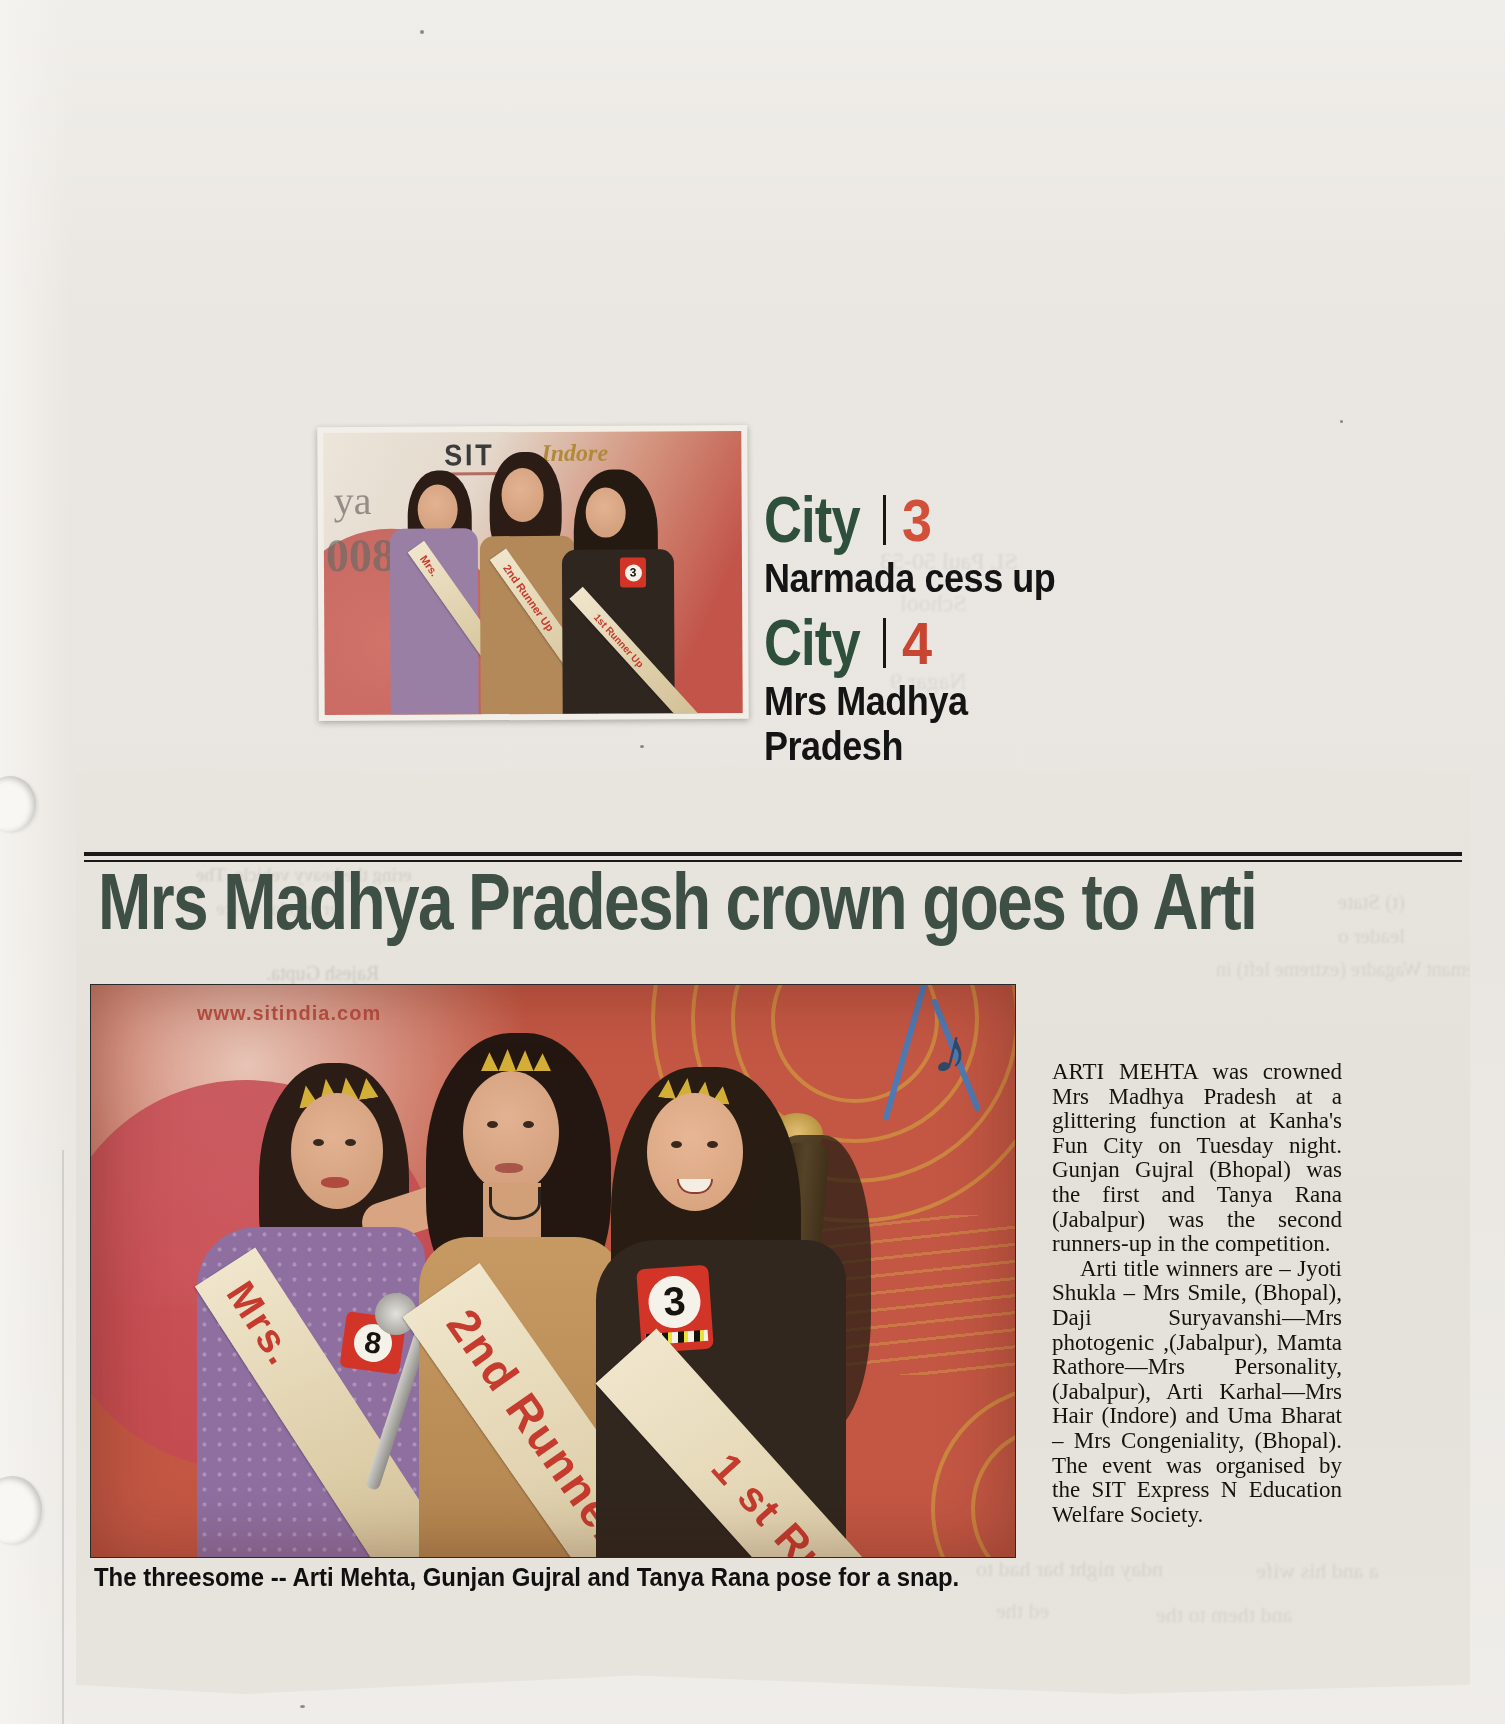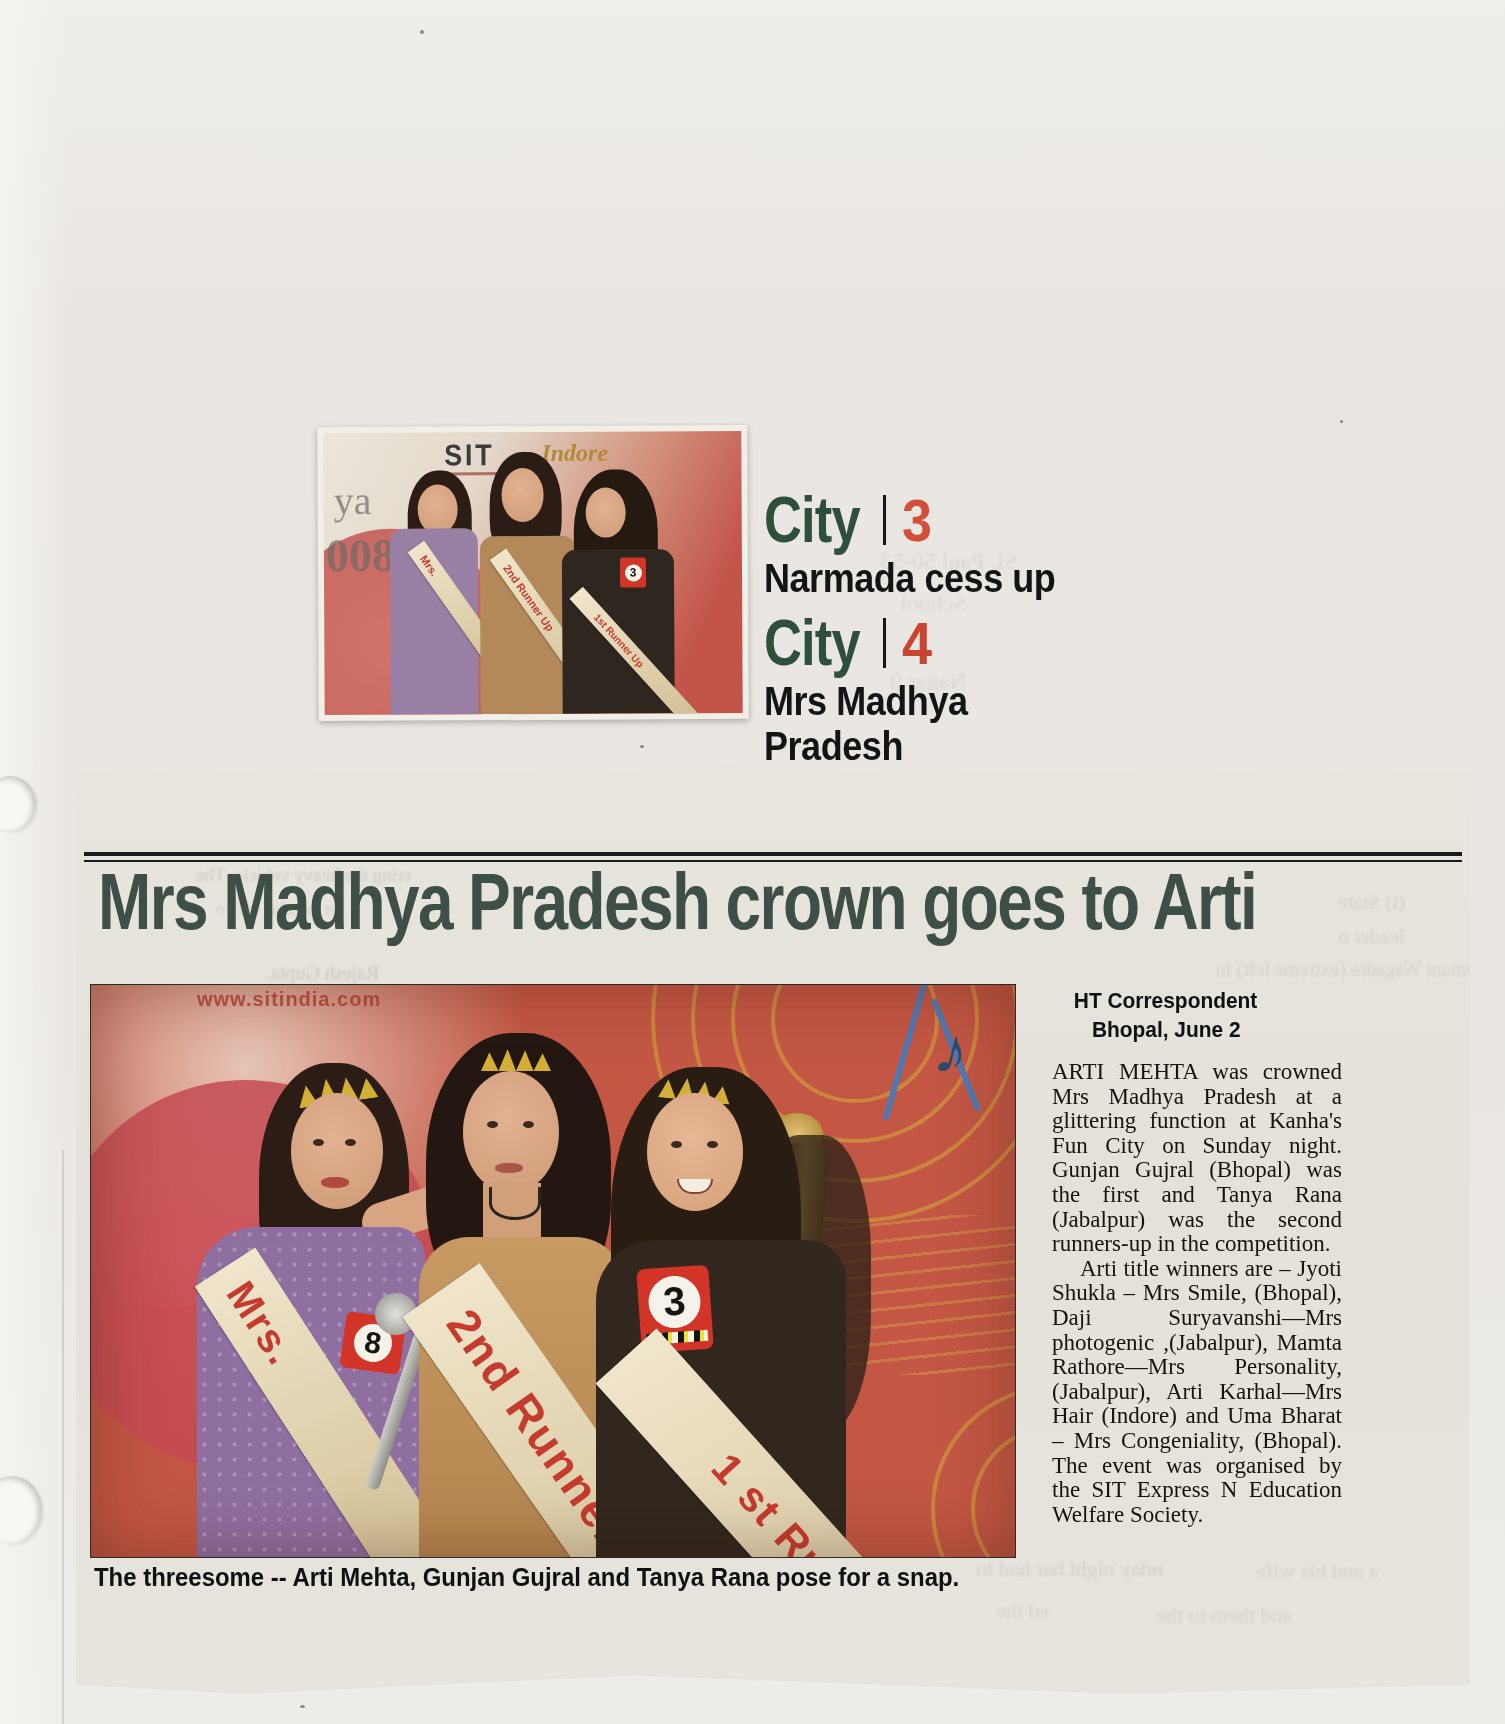--- a/index.html
+++ b/index.html
@@ -114,21 +114,21 @@
   .streamer{position:absolute;width:6px;background:#4f79b3;border-radius:3px;}
   #p-note{left:845px;top:28px;font-size:66px;color:#2e4a6b;transform:rotate(14deg);}
   #p-trophy-cup{left:680px;top:128px;width:52px;height:42px;border-radius:50%;
     background:radial-gradient(circle,#e3c075,#a8832f);}
   #p-trophy{left:688px;top:158px;width:42px;height:205px;border-radius:10px;
     background:linear-gradient(90deg,#8a6a2a,#dcb565 45%,#8a6a2a);transform:rotate(5deg);}
   #p-wand-top{left:284px;top:308px;width:42px;height:42px;border-radius:50%;
     background:radial-gradient(circle,#e4e2dd,#8f8d88);}
   #p-wand{left:300px;top:336px;width:14px;height:172px;border-radius:6px;
     background:linear-gradient(90deg,#cfcdc8,#8f8d88);transform:rotate(18deg);}
-  #p-watermark{left:106px;top:3px;font-weight:700;font-size:20px;letter-spacing:1px;
+  #p-watermark{left:106px;top:17px;font-weight:700;font-size:20px;letter-spacing:1px;
     color:#b5473c;opacity:.9;}
   .tiara{position:absolute;background:#d4af37;
     clip-path:polygon(0 100%,12% 22%,25% 100%,38% 8%,50% 100%,63% 14%,75% 100%,88% 26%,100% 100%);}
   .eye{position:absolute;width:11px;height:7px;background:#39281e;border-radius:50%;}
   .lips{position:absolute;background:#b04a40;border-radius:45%;}
   #p-smile{left:586px;top:194px;width:32px;height:13px;background:#f4ede2;
     border:2px solid #8e3e35;border-top:none;border-radius:0 0 18px 18px;position:absolute;}
   #p-neck{left:392px;top:198px;width:58px;height:62px;background:#d2a078;position:absolute;}
   #p-necklace{left:398px;top:202px;width:46px;height:30px;border:3px solid #2a241e;
     border-top:none;border-radius:0 0 50% 50%;position:absolute;}
@@ -207,24 +207,20 @@
   <div class="abs" id="article">
     <div class="rule" style="left:8px;top:86px;width:1378px;height:4px;"></div>
     <div class="rule" style="left:8px;top:94px;width:1378px;height:2px;"></div>
 
     <span class="ghost" style="left:120px;top:98px;font-size:19px;opacity:.18;">ering the heavy vehicle. The</span>
     <span class="ghost" style="left:140px;top:132px;font-size:19px;opacity:.14;">er regular office</span>
     <span class="ghost" style="left:190px;top:196px;font-size:20px;opacity:.2;">Rajesh Gupta.</span>
 
     <span class="abs cond" id="headline">Mrs Madhya Pradesh crown goes to Arti</span>
 
-    <div class="abs" id="byline-block">
-      <span id="byline">HT Correspondent</span><br>
-      <span id="dateline">Bhopal, June 2</span>
-    </div>
 
     <span class="ghost" style="left:1262px;top:124px;font-size:21px;opacity:.14;">(t) State</span>
     <span class="ghost" style="left:1262px;top:158px;font-size:21px;opacity:.13;">leader o</span>
     <span class="ghost" style="left:1140px;top:192px;font-size:20px;opacity:.13;">nt Hemant Wagadre (extreme left) in</span>
 
     <div class="abs" id="photo-frame">
       <div id="photo">
         <div class="pp" id="p-light"></div>
         <div class="pp" id="p-circle"></div>
         <div class="arc" style="left:680px;top:-50px;width:160px;height:160px;"></div>
@@ -288,21 +284,21 @@
           <span>1 st Ru</span>
         </div>
 
         <div class="pp" id="p-vignette"></div>
       </div>
     </div>
 
     <span class="abs cond" id="caption">The threesome -- Arti Mehta, Gunjan Gujral and Tanya Rana pose for a snap.</span>
 
     <div class="abs" id="body-col">
-      <p>ARTI MEHTA was crowned Mrs Madhya Pradesh at a glittering function at Kanha's Fun City on Sunday night. Gunjan Gujral (Bhopal) was the first and Tanya Rana (Jabalpur) was the second runners-up in the competition.</p>
+      <p>ARTI MEHTA was crowned Mrs Madhya Pradesh at a glittering function at Kanha's Fun City on Tuesday night. Gunjan Gujral (Bhopal) was the first and Tanya Rana (Jabalpur) was the second runners-up in the competition.</p>
       <p>Arti title winners are – Jyoti Shukla – Mrs Smile, (Bhopal), Daji Suryavanshi—Mrs photogenic ,(Jabalpur), Mamta Rathore—Mrs Personality, (Jabalpur), Arti Karhal—Mrs Hair (Indore) and Uma Bharat – Mrs Congeniality, (Bhopal). The event was organised by the SIT Express N Education Welfare Society.</p>
     </div>
 
     <span class="ghost" style="left:900px;top:790px;font-size:22px;opacity:.14;">nday night bar had to</span>
     <span class="ghost" style="left:1180px;top:792px;font-size:22px;opacity:.13;">a and his wife</span>
     <span class="ghost" style="left:920px;top:832px;font-size:22px;opacity:.12;">ed the</span>
     <span class="ghost" style="left:1080px;top:836px;font-size:22px;opacity:.12;">and them to the</span>
   </div>
 
 </div>

